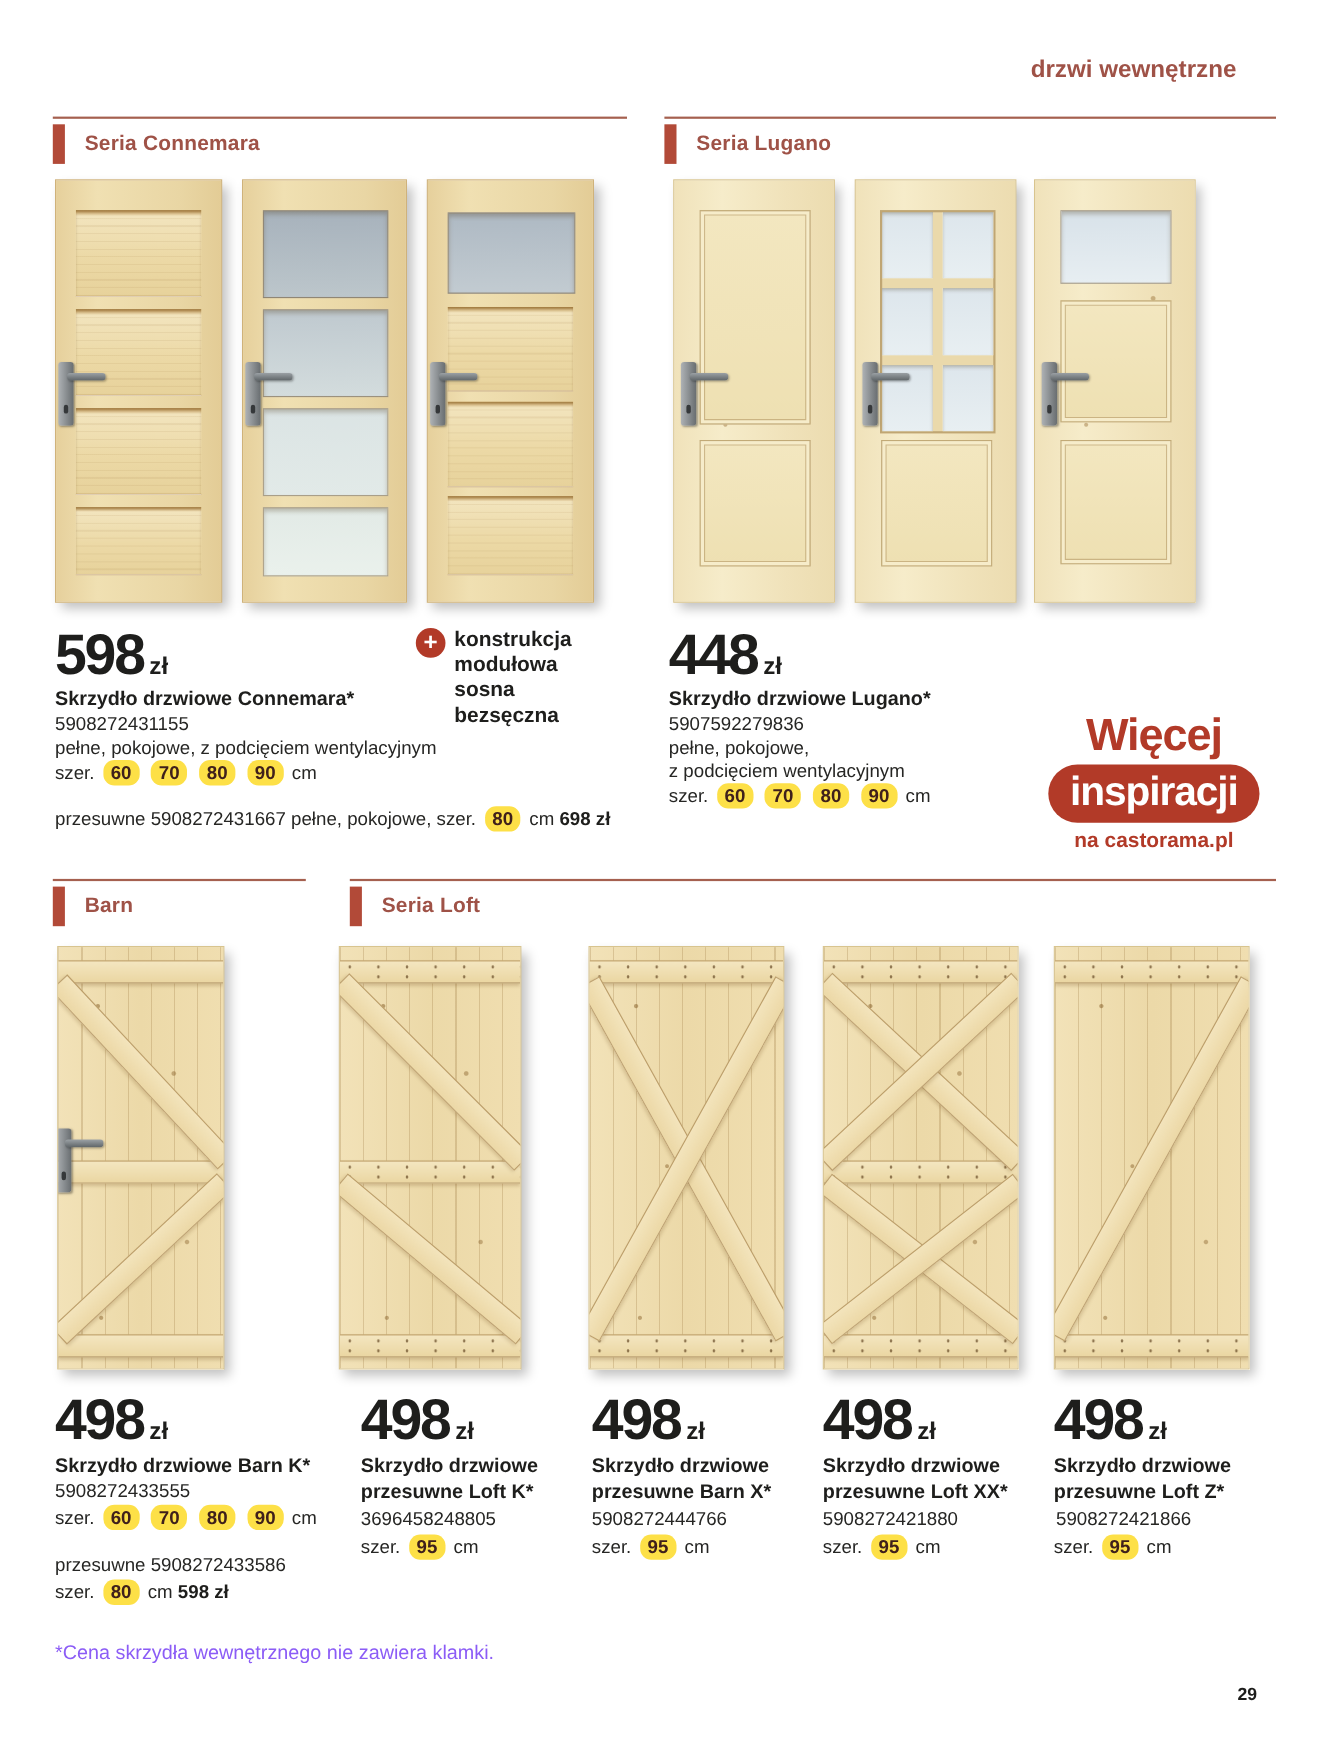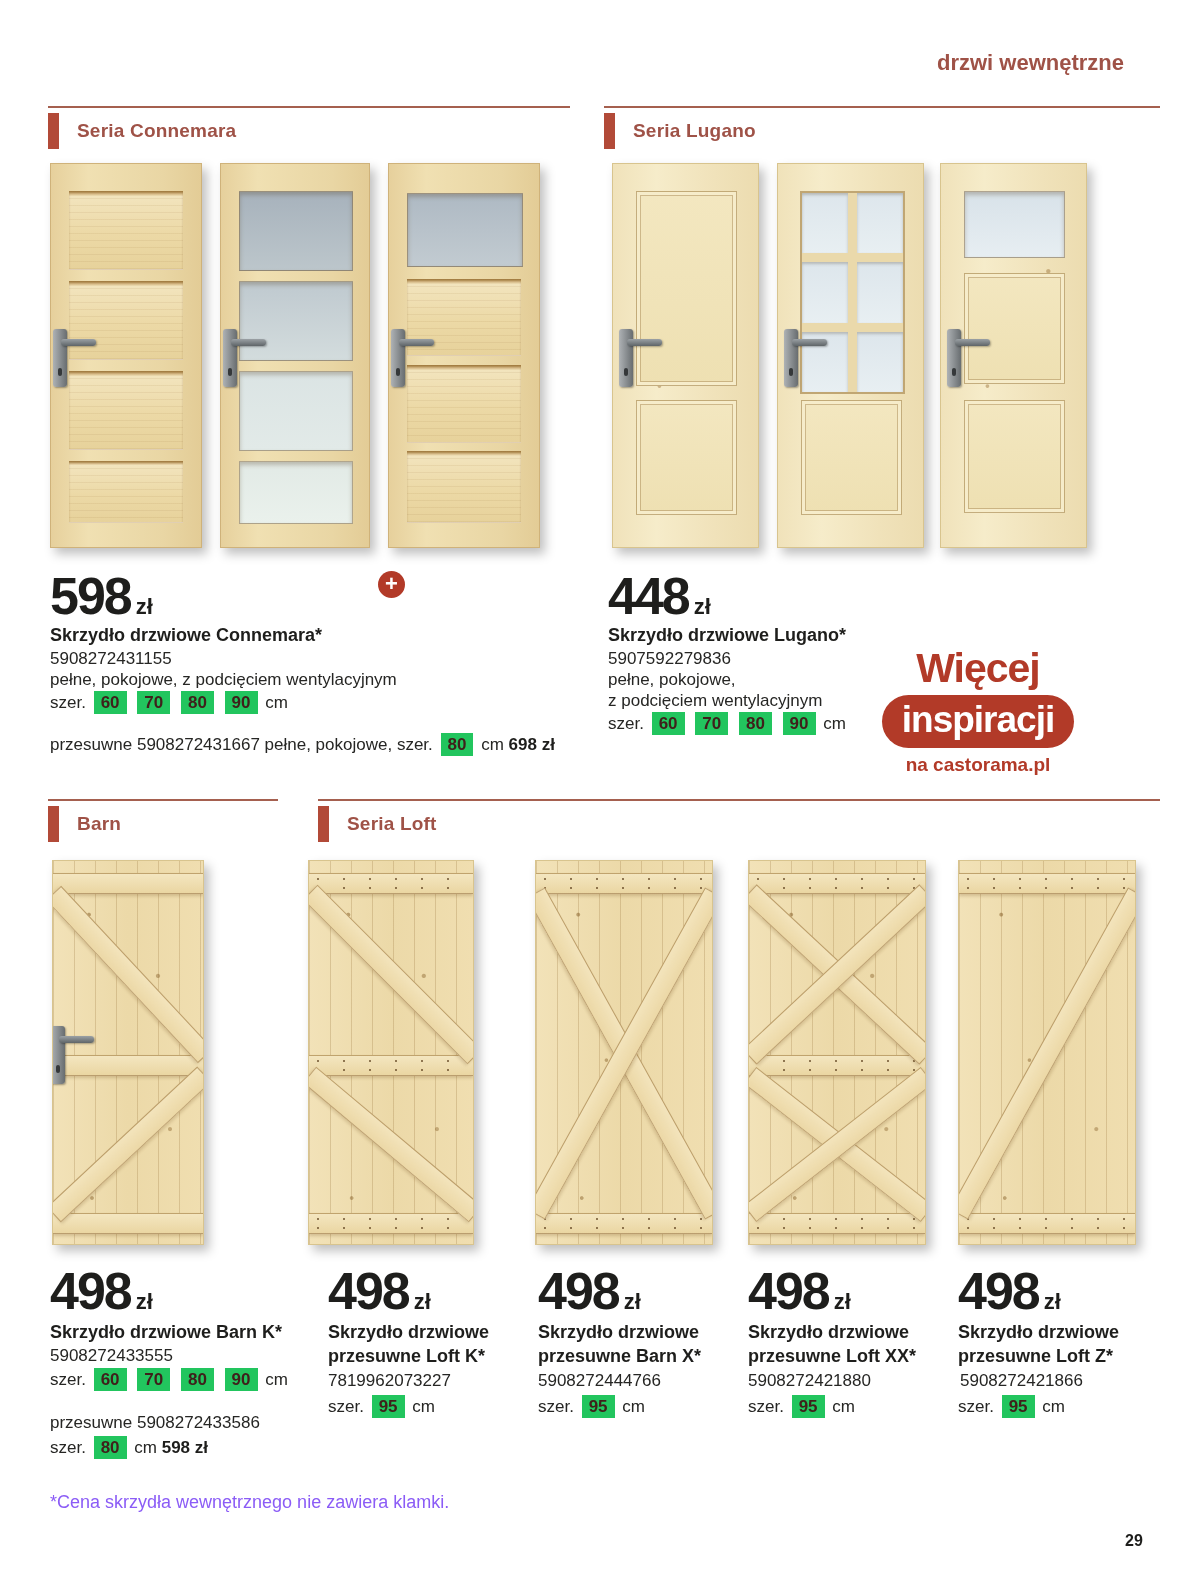--- a/index.html
+++ b/index.html
@@ -11,22 +11,22 @@
   .section-head{position:absolute;border-top:2px solid #a5604f;height:48px;}
   .section-bar{position:absolute;left:0;top:5px;width:11px;height:36px;background:#b24a38;}
   .section-title{position:absolute;left:29px;top:12px;font-size:19px;font-weight:700;color:#9f5247;letter-spacing:.2px;}
 
   .price{position:absolute;line-height:1;}
   .price-num{font-size:52px;font-weight:800;letter-spacing:-2px;color:#1e1e1c;}
   .price-cur{font-size:22px;font-weight:700;margin-left:5px;color:#1e1e1c;}
 
   .ptxt{position:absolute;font-size:17px;line-height:21px;color:#262624;}
   .pname{font-size:18px;font-weight:700;color:#1e1e1c;}
-  .chip{display:inline-block;background:#22c55e;color:#3f201b;font-weight:700;
-        padding:1px 7px;border-radius:0;margin:0 3px;font-size:17px;}
+  .chip{display:inline-block;background:#fde047;color:#3f201b;font-weight:700;
+        padding:1px 7px;border-radius:10px;margin:0 3px;font-size:17px;}
   .boldprice{font-weight:700;color:#1e1e1c;}
 
   
   .plus-circle{position:absolute;width:27px;height:27px;border-radius:50%;background:#b23a28;
                color:#fff;font-size:22px;font-weight:700;text-align:center;line-height:26px;}
   .feature-text{position:absolute;font-size:19px;font-weight:700;line-height:23px;color:#1e1e1c;}
 
   
   .badge{position:absolute;text-align:center;}
   .badge-l1{font-size:41px;font-weight:800;color:#b23a28;letter-spacing:-1px;}
@@ -174,38 +174,44 @@
     <span>cm</span>
   </div>
   <div class="ptxt" style="left:50px;top:733px;">
     <span>przesuwne 5908272431667 pełne, pokojowe, szer.</span>
     <span class="chip">80</span>
     <span>cm</span>
     <span class="boldprice">698 zł</span>
   </div>
 
   <div class="plus-circle" style="left:378px;top:571px;">+</div>
+  <div class="feature-text" style="left:413px;top:570px;">
+    <div>konstrukcja</div>
+    <div>modułowa</div>
+    <div>sosna</div>
+    <div>bezsęczna</div>
+  </div>
 
   <div class="price" style="left:608px;top:570px;">
     <span class="price-num">448</span><span class="price-cur">zł</span>
   </div>
   <div class="ptxt pname" style="left:608px;top:625px;">Skrzydło drzwiowe Lugano*</div>
   <div class="ptxt" style="left:608px;top:648px;">5907592279836</div>
   <div class="ptxt" style="left:608px;top:669px;">pełne, pokojowe,</div>
   <div class="ptxt" style="left:608px;top:690px;">z podcięciem wentylacyjnym</div>
   <div class="ptxt" style="left:608px;top:712px;">
     <span>szer.</span>
     <span class="chip">60</span>
     <span class="chip">70</span>
     <span class="chip">80</span>
     <span class="chip">90</span>
     <span>cm</span>
   </div>
 
-  <div class="badge" style="left:856px;top:645px;width:244px;">
+  <div class="badge" style="left:927px;top:645px;width:244px;">
     <div class="badge-l1">Więcej</div>
     <div><span class="badge-pill">inspiracji</span></div>
     <div class="badge-l3">na castorama.pl</div>
   </div>
 
   <div class="door barnwood row2" style="left:52px;width:150px;">
     <div class="rail" style="top:12px;"></div>
     <div class="rail" style="top:194px;"></div>
     <div class="rail" style="top:352px;"></div>
     <div class="brace" style="width:221px;margin-left:-110px;top:103px;transform:rotate(47deg);"></div>
@@ -260,21 +266,21 @@
     <span class="chip">80</span>
     <span>cm</span>
     <span class="boldprice">598 zł</span>
   </div>
 
   <div class="price" style="left:328px;top:1265px;">
     <span class="price-num">498</span><span class="price-cur">zł</span>
   </div>
   <div class="ptxt pname" style="left:328px;top:1322px;">Skrzydło drzwiowe</div>
   <div class="ptxt pname" style="left:328px;top:1346px;">przesuwne Loft K*</div>
-  <div class="ptxt" style="left:328px;top:1370px;">7819962073227</div>
+  <div class="ptxt" style="left:328px;top:1370px;">3696458248805</div>
   <div class="ptxt" style="left:328px;top:1395px;">
     <span>szer.</span>
     <span class="chip">95</span>
     <span>cm</span>
   </div>
 
   <div class="price" style="left:538px;top:1265px;">
     <span class="price-num">498</span><span class="price-cur">zł</span>
   </div>
   <div class="ptxt pname" style="left:538px;top:1322px;">Skrzydło drzwiowe</div>

